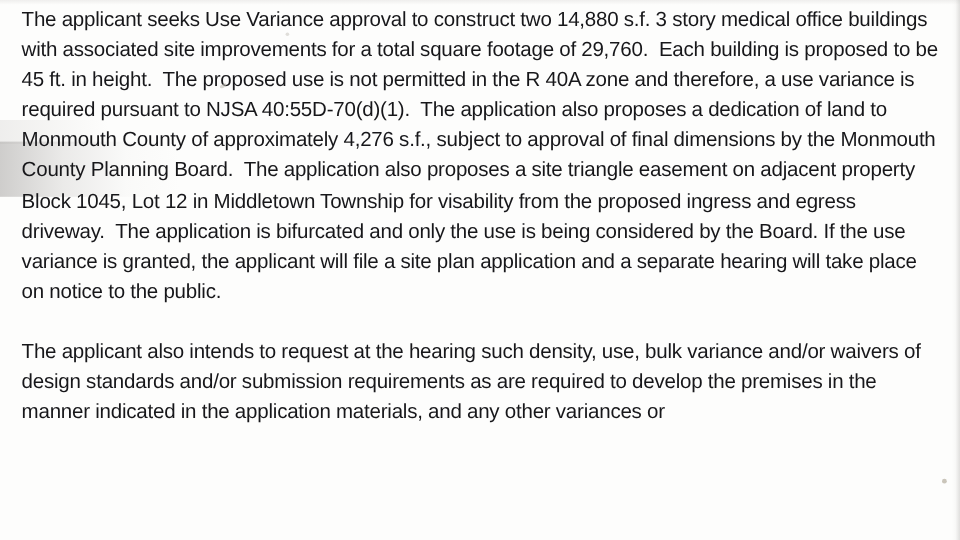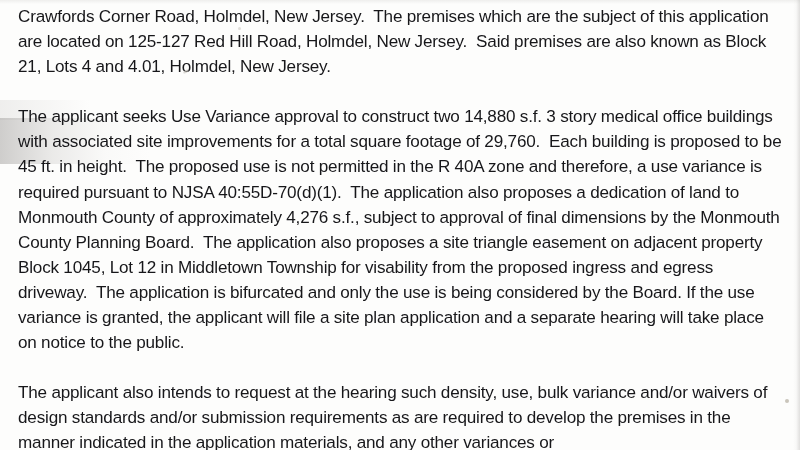--- a/index.html
+++ b/index.html
@@ -135,21 +135,20 @@
 <body>
 
 <div id="page">
 
   <div class="scan-edge-top"></div>
   <div class="scan-band-left2"></div>
   <div class="scan-band-left"></div>
   <div class="scan-edge-right"></div>
 
   <div class="doc-body">
-    <p class="para">Crawfords Corner Road, Holmdel, New Jersey.  The premises which are the subject of this application are located on 125-127 Red Hill Road, Holmdel, New Jersey.  Said premises are also known as Block 21, Lots 4 and 4.01, Holmdel, New Jersey.</p>
     <p class="para">The applicant seeks Use Variance approval to construct two 14,880 s.f. 3 story medical office buildings with associated site improvements for a total square footage of 29,760.  Each building is proposed to be 45 ft. in height.  The proposed use is not permitted in the R 40A zone and therefore, a use variance is required pursuant to NJSA 40:55D-70(d)(1).  The application also proposes a dedication of land to Monmouth County of approximately 4,276 s.f., subject to approval of final dimensions by the Monmouth County Planning Board.  The application also proposes a site triangle easement on adjacent property Block 1045, Lot 12 in Middletown Township for visability from the proposed ingress and egress driveway.  The application is bifurcated and only the use is being considered by the Board. If the use variance is granted, the applicant will file a site plan application and a separate hearing will take place on notice to the public.</p>
     <p class="para">The applicant also intends to request at the hearing such density, use, bulk variance and/or waivers of design standards and/or submission requirements as are required to develop the premises in the manner indicated in the application materials, and any other variances or</p>
   </div>
 
   <div class="speck"></div>
   <div class="speck-2"></div>
   <div class="speck-3"></div>
 
 </div>
 

